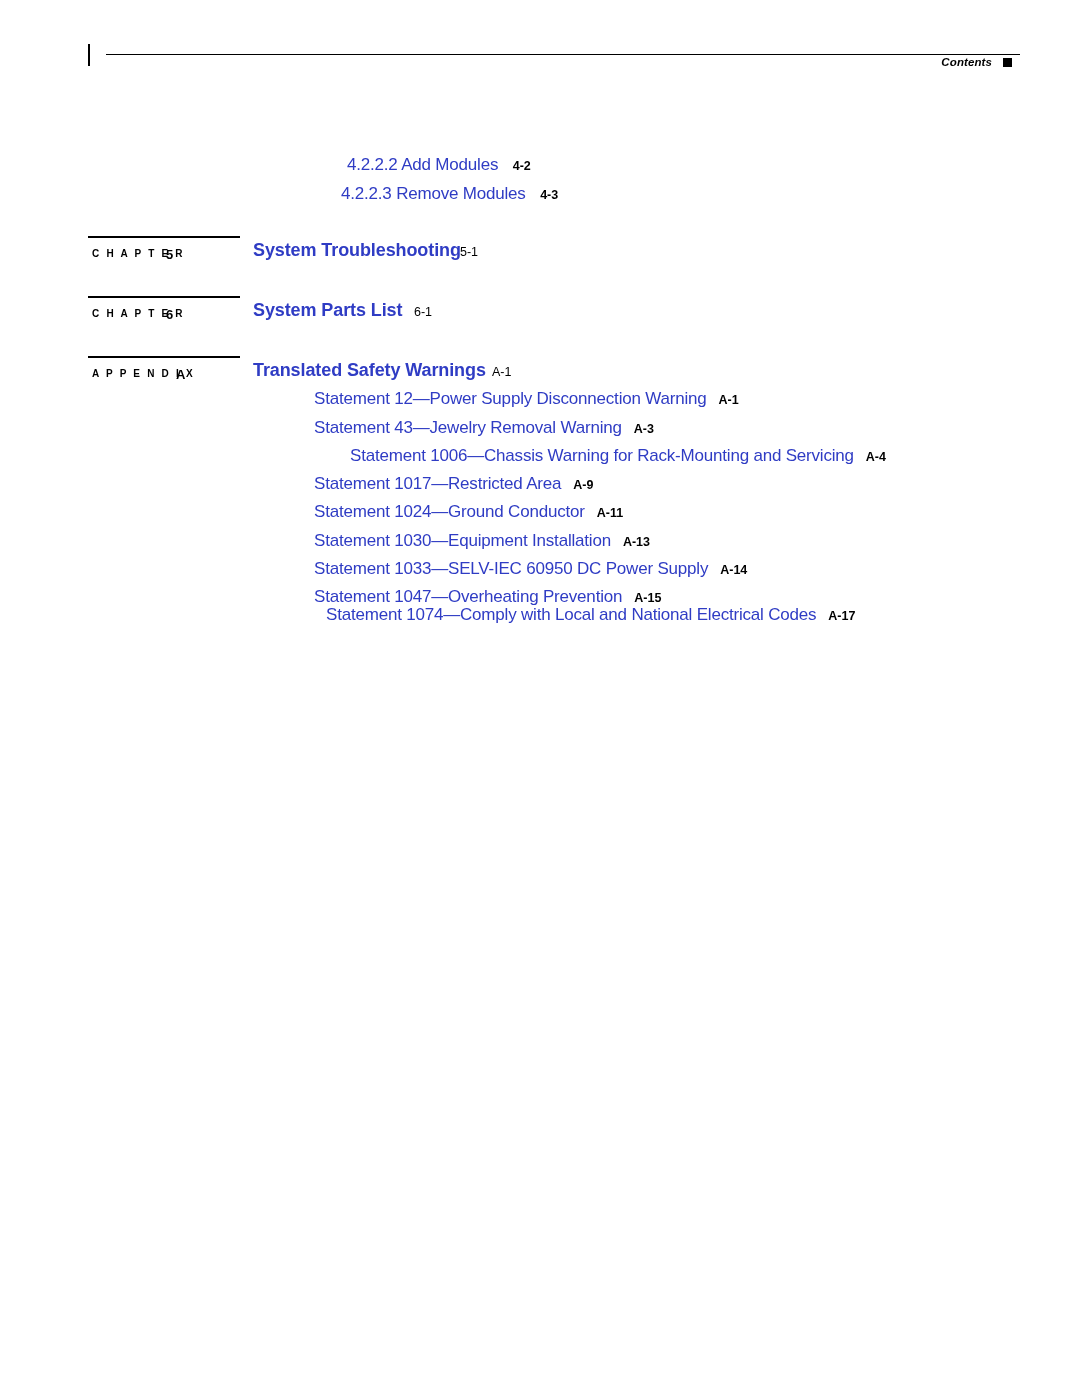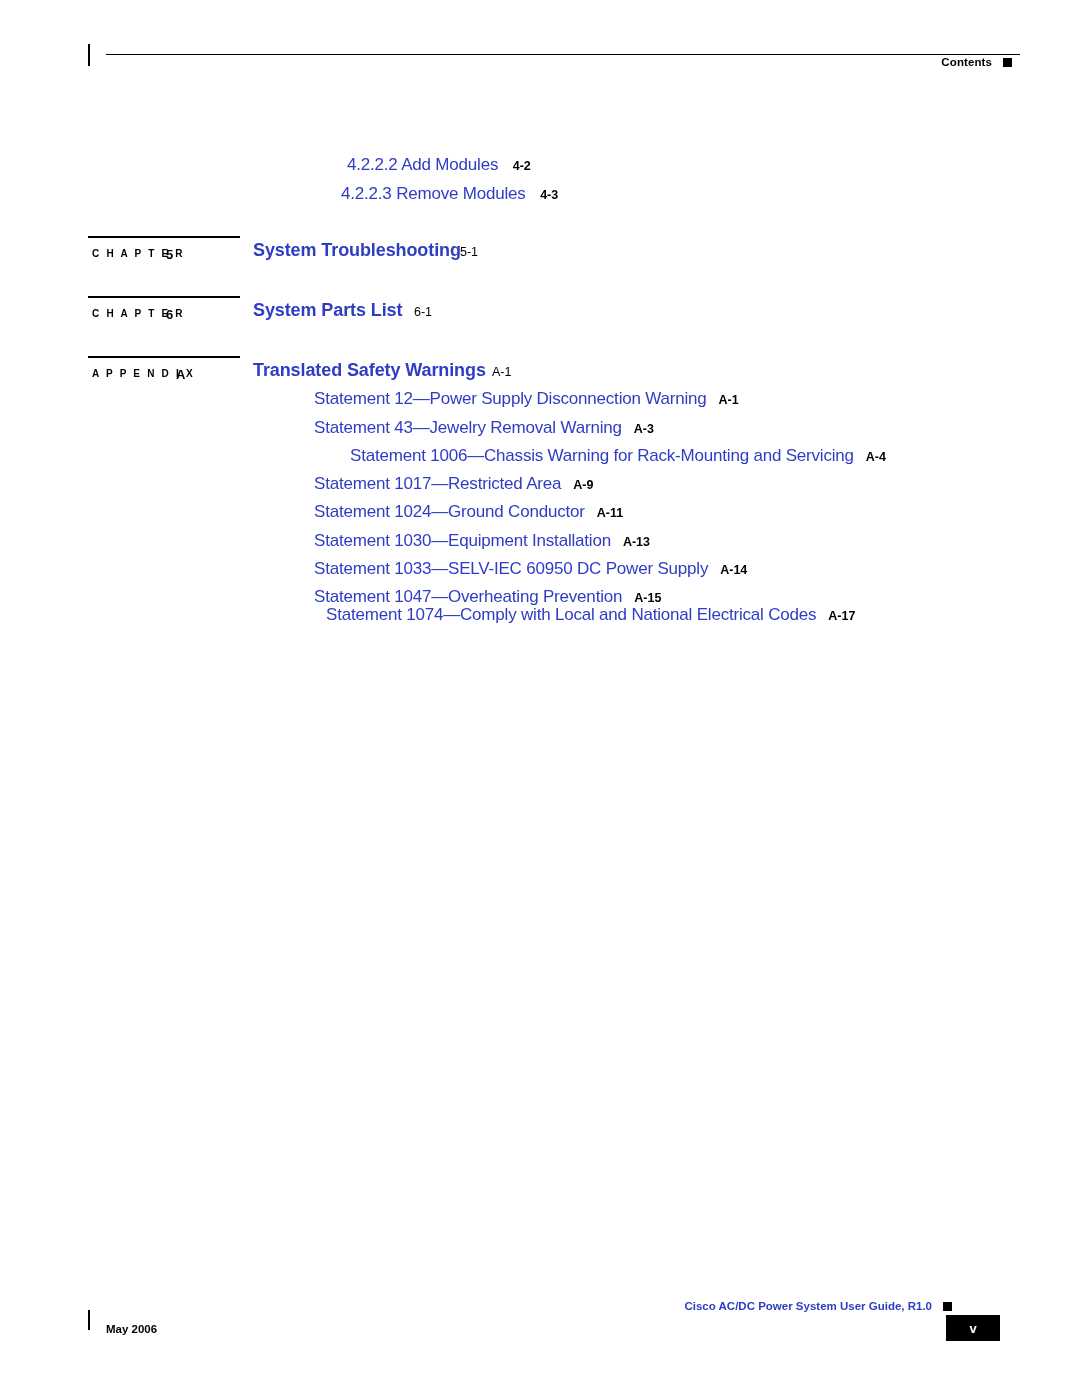--- a/index.html
+++ b/index.html
@@ -21,20 +21,21 @@
     height: 1397px;
   }
 
   
   .header {
     position: absolute;
     top: 40px;
     left: 88px;
     right: 60px;
     height: 30px;
+    font-style: italic;
   }
   .header-rule {
     position: absolute;
     top: 14px;
     left: 18px;
     right: 0;
     height: 1px;
     background: #000000;
   }
   .header-tick {
@@ -286,21 +287,14 @@
     </div>
     <div class="stmt" style="top:447px;">
       <span>Statement 1047—Overheating Prevention</span><span class="pg">A-15</span>
     </div>
     <div class="stmt" style="top:465px;margin-left:12px;">
       <span>Statement 1074—Comply with Local and National Electrical Codes</span><span class="pg">A-17</span>
     </div>
 
   </div>
 
-  <div class="footer">
-    <div class="footer-tick"></div>
-    <div class="footer-guide">Cisco AC/DC Power System User Guide, R1.0</div>
-    <div class="footer-square"></div>
-    <div class="footer-date">May 2006</div>
-    <div class="footer-pagebox">v</div>
-  </div>
 
 </div>
 
 </body></html>

